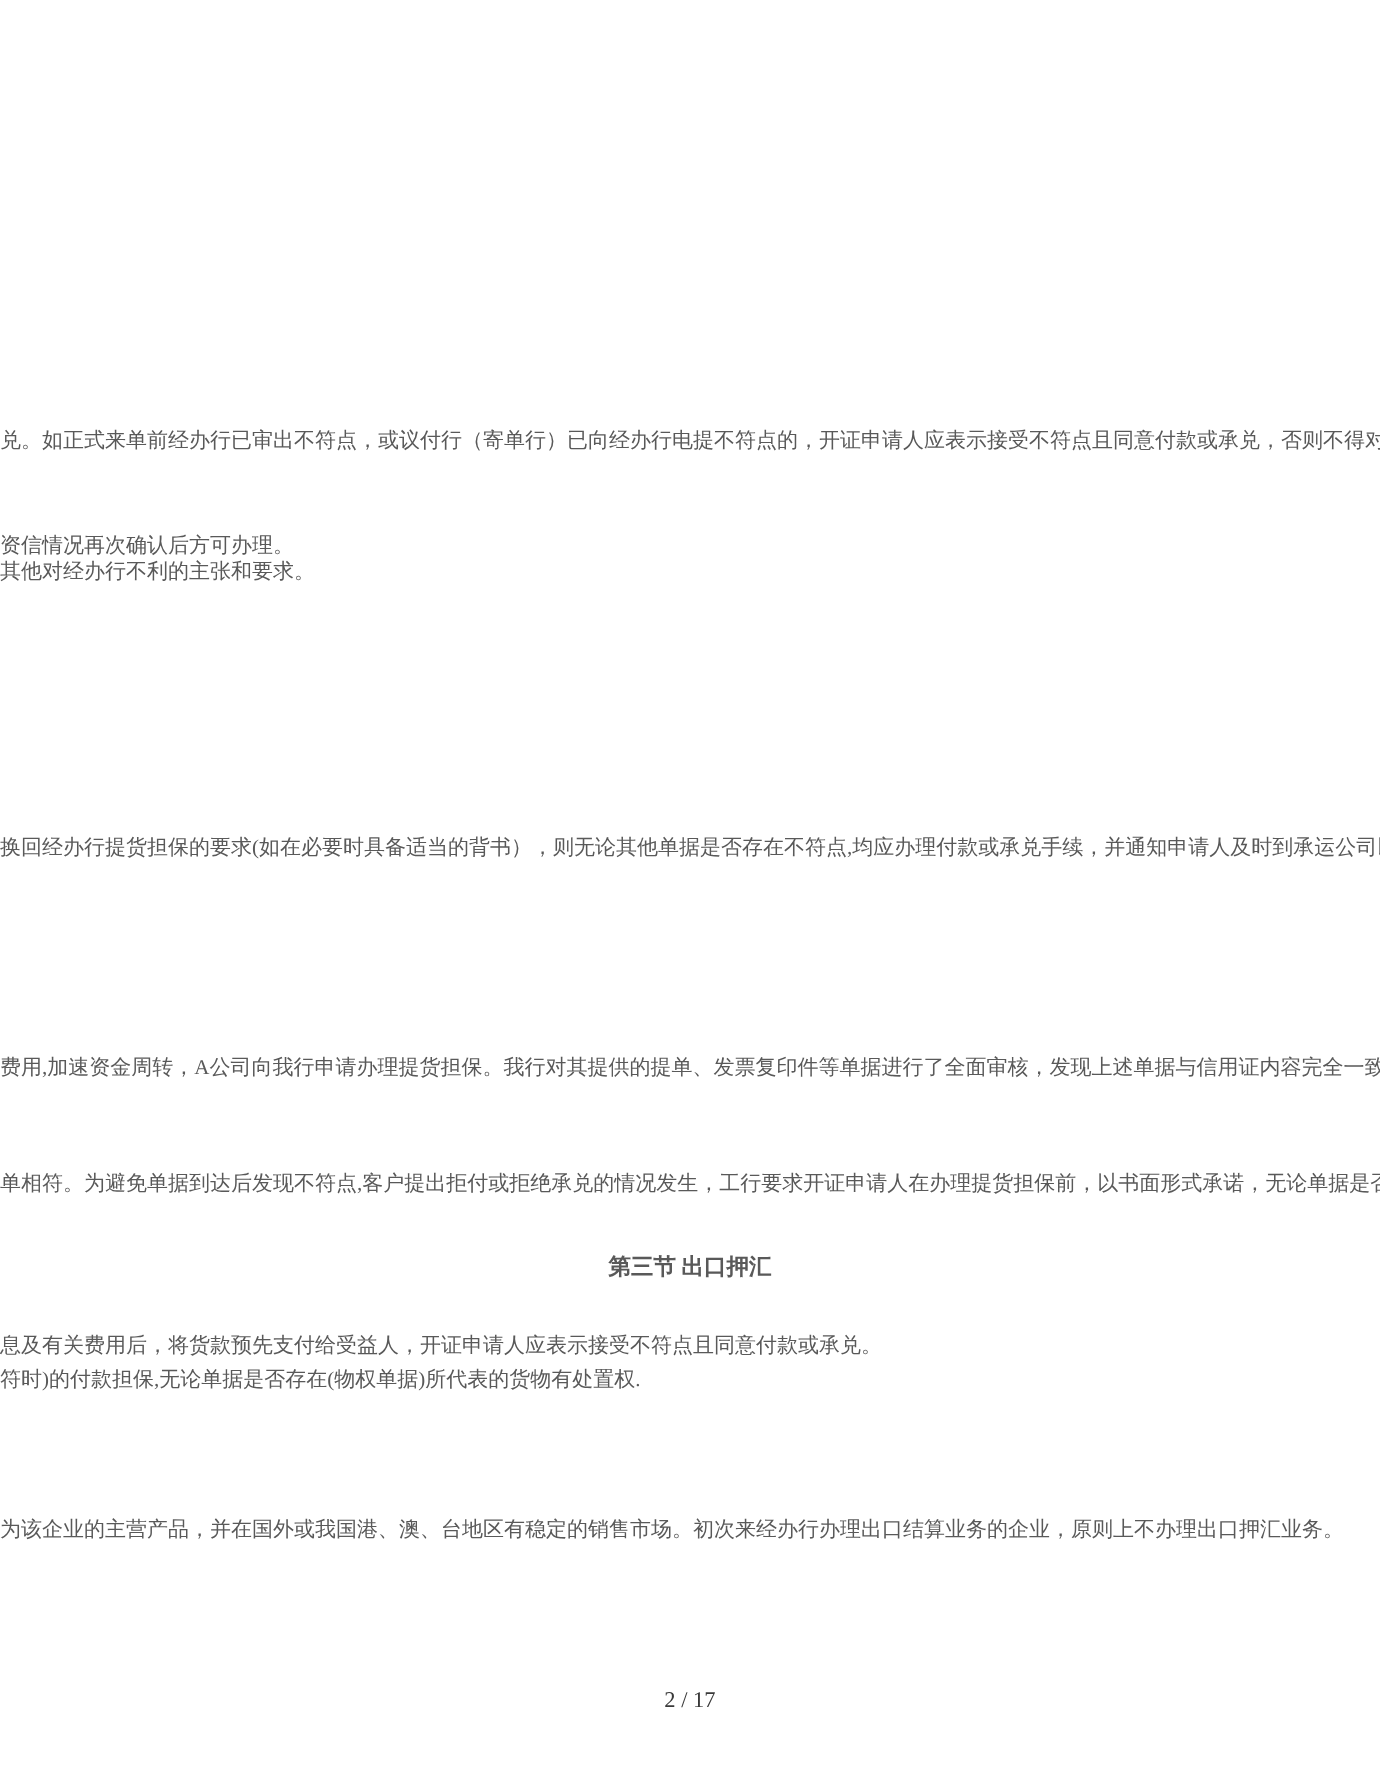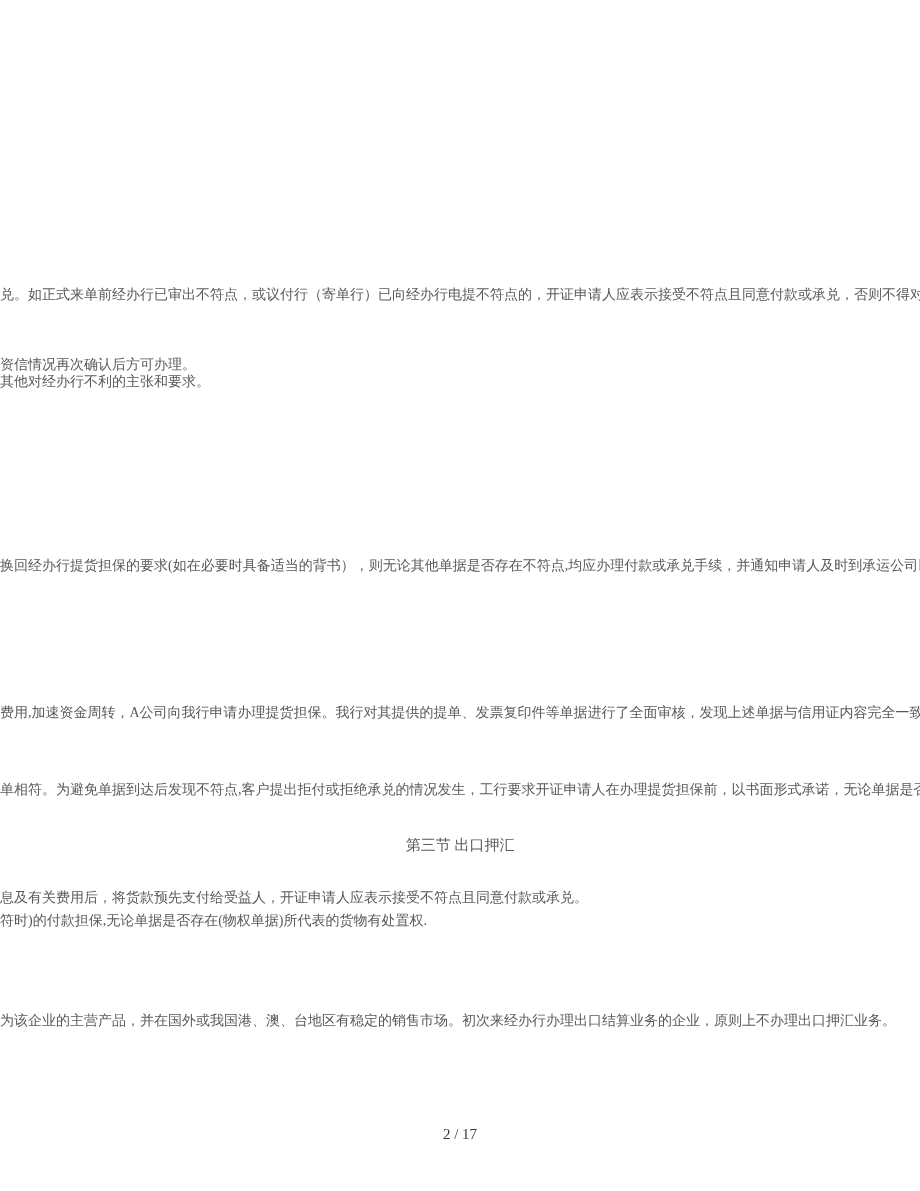--- a/index.html
+++ b/index.html
@@ -33,21 +33,21 @@
     .p4 { top: 555px; position: absolute; }
     .p5 { top: 702px; position: absolute; }
     .p6 { top: 779px; position: absolute; }
     .section-heading {
       position: absolute;
       top: 833px;
       width: 100%;
       text-align: center;
       color: #595959;
       font-size: 15px;
-      font-weight: normal;
+      font-weight: bold;
     }
     .p7 { top: 887px; position: absolute; }
     .p8 { top: 910px; position: absolute; }
     .p9 { top: 1010px; position: absolute; }
     .page-number {
       position: absolute;
       bottom: 48px;
       width: 100%;
       text-align: center;
       color: #3a3a3a;

